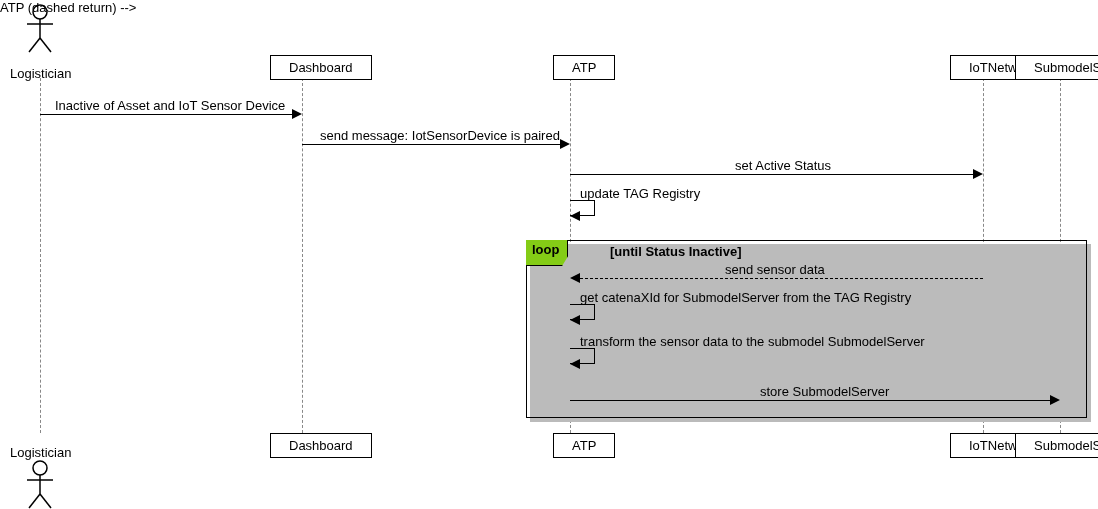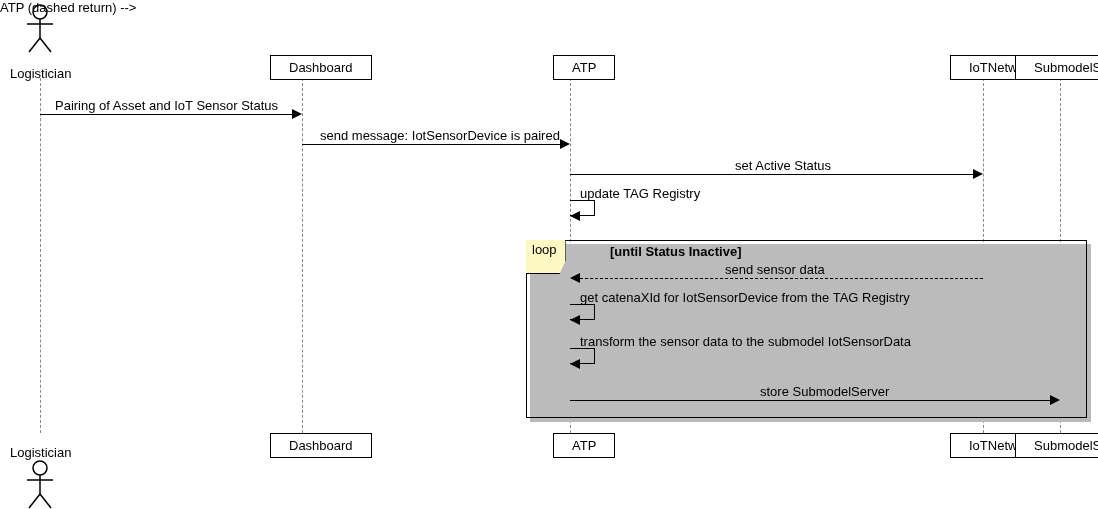--- a/index.html
+++ b/index.html
@@ -70,26 +70,26 @@
     position: absolute;
     border: 1.5px solid #000;
     background: rgba(255,255,255,0);
   }
   .loop-frame-shadow {
     position: absolute;
     background: #bbb;
   }
   .loop-tab {
     position: absolute;
-    background: #fef9c3;
+    background: #84cc16;
     border: 1.5px solid #000;
     border-top: none;
     border-left: none;
-    padding: 2px 8px 16px 6px;
-    font-weight: normal;
+    padding: 2px 8px 8px 6px;
+    font-weight: bold;
     clip-path: polygon(0 0, 100% 0, 100% 60%, 85% 100%, 0 100%);
   }
 </style>
 </head>
 <body>
 
 
 
 
 <div class="lifeline" style="left:40px; top:78px; height:355px;"></div>
@@ -128,21 +128,21 @@
 <div class="participant-box" style="left:950px; top:55px;"><span>IoTNetwork</span></div>
 <div class="participant-box" style="left:1015px; top:55px;"><span>SubmodelServer</span></div>
 
 
 <div class="participant-box" style="left:270px; top:433px;"><span>Dashboard</span></div>
 <div class="participant-box" style="left:553px; top:433px;"><span>ATP</span></div>
 <div class="participant-box" style="left:950px; top:433px;"><span>IoTNetwork</span></div>
 <div class="participant-box" style="left:1015px; top:433px;"><span>SubmodelServer</span></div>
 
 
-<div class="msg-label" style="left:55px; top:98px;">Pairing of Asset and IoT Sensor Status</div>
+<div class="msg-label" style="left:55px; top:98px;">Inactive of Asset and IoT Sensor Device</div>
 <div class="arrow-solid" style="left:40px; top:114px; width:252px;"></div>
 <div class="arrowhead-r" style="left:292px; top:109px;"></div>
 
 
 <div class="msg-label" style="left:320px; top:128px;">send message: IotSensorDevice is paired</div>
 <div class="arrow-solid" style="left:302px; top:144px; width:258px;"></div>
 <div class="arrowhead-r" style="left:560px; top:139px;"></div>
 
 
 <div class="msg-label" style="left:735px; top:158px;">set Active Status</div>
@@ -160,26 +160,26 @@
 <div class="loop-frame" style="left:526px; top:240px; width:561px; height:178px;"></div>
 <div class="loop-tab" style="left:526px; top:240px;"><span>loop</span></div>
 <div class="msg-label" style="left:610px; top:244px; font-weight:bold;">[until Status Inactive]</div>
 
  ATP (dashed return) --&gt;
 <div class="msg-label" style="left:725px; top:262px;">send sensor data</div>
 <div class="arrow-dashed" style="left:580px; top:278px; width:403px;"></div>
 <div class="arrowhead-l" style="left:570px; top:273px;"></div>
 
 
-<div class="msg-label" style="left:580px; top:290px;">get catenaXId for IotSensorDevice from the TAG Registry</div>
+<div class="msg-label" style="left:580px; top:290px;">get catenaXId for SubmodelServer from the TAG Registry</div>
 <div class="self-msg" style="left:570px; top:304px; width:25px; height:16px;"></div>
 <div class="arrowhead-l" style="left:570px; top:315px;"></div>
 
 
-<div class="msg-label" style="left:580px; top:334px;">transform the sensor data to the submodel IotSensorData</div>
+<div class="msg-label" style="left:580px; top:334px;">transform the sensor data to the submodel SubmodelServer</div>
 <div class="self-msg" style="left:570px; top:348px; width:25px; height:16px;"></div>
 <div class="arrowhead-l" style="left:570px; top:359px;"></div>
 
 
 <div class="msg-label" style="left:760px; top:384px;">store SubmodelServer</div>
 <div class="arrow-solid" style="left:570px; top:400px; width:480px;"></div>
 <div class="arrowhead-r" style="left:1050px; top:395px;"></div>
 
 
 

